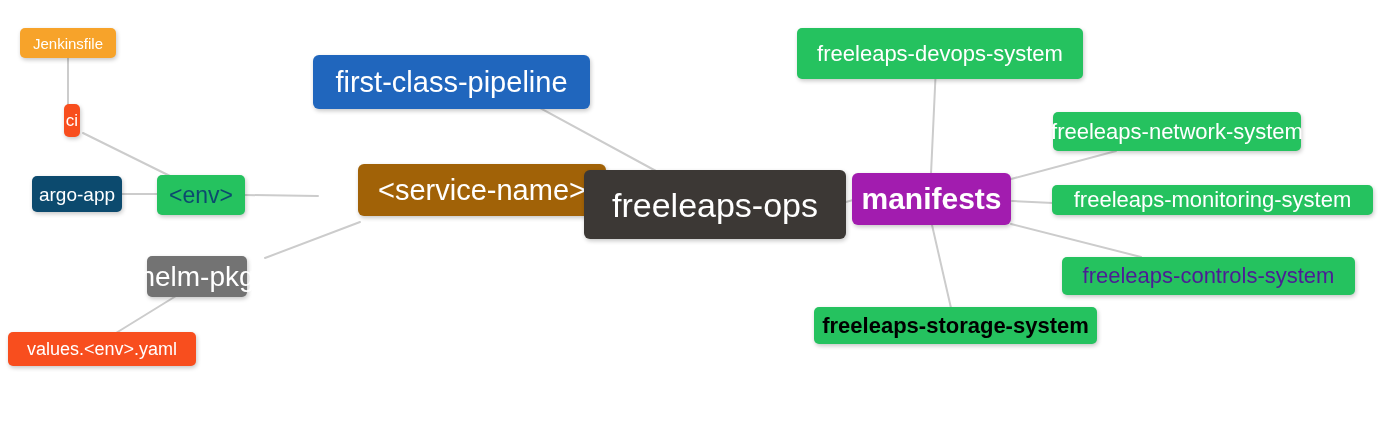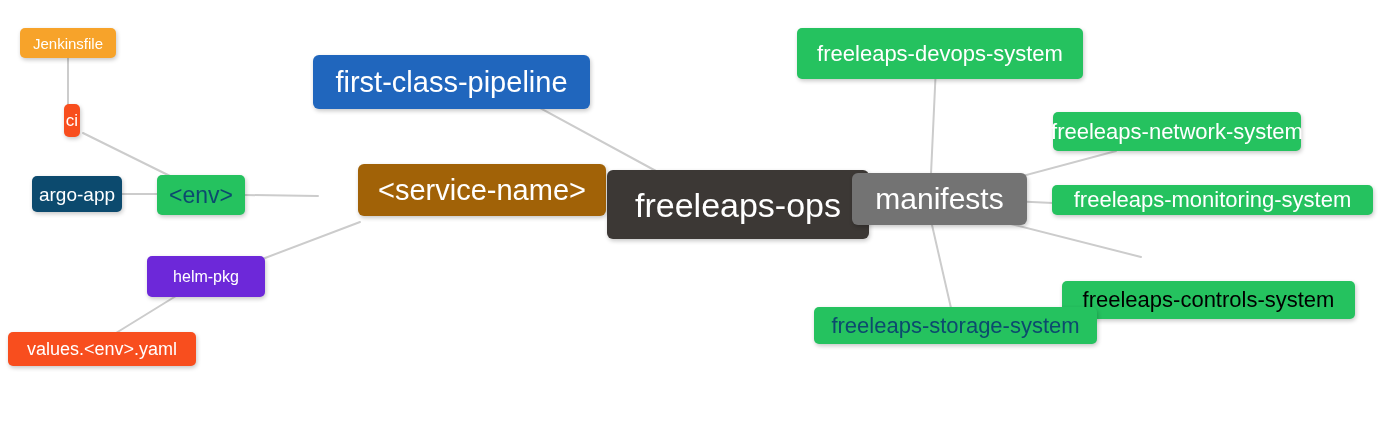--- a/index.html
+++ b/index.html
@@ -29,21 +29,21 @@
     align-items: center;
     justify-content: center;
     color: #ffffff;
     border-radius: 5px;
     white-space: nowrap;
     box-shadow: 1px 2px 4px rgba(0,0,0,0.22);
     cursor: pointer;
     user-select: none;
     line-height: 1;
   }
-  .d0 { font-size: 34px; border-radius: 6px; margin-left: 23px; }
+  .d0 { font-size: 34px; border-radius: 6px; }
   .d1 { font-size: 29px; border-radius: 6px; }
   .d2 { font-size: 22px; }
   .d3 { font-size: 18px; }
   .d4 { font-size: 15px; }
 </style>
 </head>
 <body>
 
 <div class="canvas">
   <svg id="edge-layer" viewBox="0 0 1390 421" xmlns="http://www.w3.org/2000/svg">
@@ -60,25 +60,25 @@
       <line x1="1011" y1="179" x2="1116" y2="151" stroke="#cccccc" stroke-width="2" stroke-linecap="round"></line>
       <line x1="1012" y1="201" x2="1053" y2="203" stroke="#cccccc" stroke-width="2" stroke-linecap="round"></line>
       <line x1="1011" y1="224" x2="1141" y2="257" stroke="#cccccc" stroke-width="2" stroke-linecap="round"></line>
       <line x1="932" y1="225" x2="951" y2="308" stroke="#cccccc" stroke-width="2" stroke-linecap="round"></line>
     </svg>
   <div id="node-layer">
       <div class="node d4" style="left: 20px; top: 28px; width: 96px; height: 30px; font-size: 15px; background: rgb(247, 163, 42); color: rgb(255, 255, 255);">Jenkinsfile</div>
       <div class="node d3" style="left: 64px; top: 104px; width: 16px; height: 33px; font-size: 17px; background: rgb(248, 78, 30); color: rgb(255, 255, 255);">ci</div>
       <div class="node d3" style="left: 32px; top: 176px; width: 90px; height: 36px; font-size: 19px; background: #0c4a6e; color: rgb(255, 255, 255);">argo-app</div>
       <div class="node d2" style="left: 157px; top: 175px; width: 88px; height: 40px; font-size: 23px; background: rgb(37, 194, 95); color: #0c4a6e;">&lt;env&gt;</div>
-      <div class="node d2" style="left: 147px; top: 256px; width: 118px; height: 41px; font-size: 16px; background: #6d28d9; color: rgb(255, 255, 255);">helm-pkg</div>
+      <div class="node d2" style="left: 147px; top: 256px; width: 100px; height: 41px; font-size: 28px; background: #737373; color: rgb(255, 255, 255);">helm-pkg</div>
       <div class="node d3" style="left: 8px; top: 332px; width: 188px; height: 34px; font-size: 18px; background: rgb(248, 78, 30); color: rgb(255, 255, 255);">values.&lt;env&gt;.yaml</div>
       <div class="node d1" style="left: 313px; top: 36px; width: 277px; height: 54px; font-size: 29px; background: rgb(32, 102, 189); color: rgb(255, 255, 255); margin-top: 19px;">first-class-pipeline</div>
       <div class="node d1" style="left: 317px; top: 164px; width: 248px; height: 52px; font-size: 29px; background: #a16207; color: rgb(255, 255, 255); margin-left: 41px;">&lt;service-name&gt;</div>
       <div class="node d0" style="left: 584px; top: 170px; width: 262px; height: 69px; font-size: 34px; background: rgb(60, 56, 53); color: rgb(255, 255, 255);">freeleaps-ops</div>
-      <div class="node d1" style="left: 852px; top: 173px; width: 175px; height: 52px; font-size: 30px; background: #737373; color: rgb(255, 255, 255);">manifests</div>
+      <div class="node d1" style="left: 852px; top: 173px; width: 159px; height: 52px; font-size: 30px; background: #a21caf; color: rgb(255, 255, 255); font-weight: bold;">manifests</div>
       <div class="node d2" style="left: 797px; top: 28px; width: 286px; height: 51px; font-size: 22px; background: rgb(37, 194, 95); color: rgb(255, 255, 255);">freeleaps-devops-system</div>
       <div class="node d2" style="left: 1053px; top: 112px; width: 248px; height: 39px; font-size: 22px; background: rgb(37, 194, 95); color: rgb(255, 255, 255);">freeleaps-network-system</div>
       <div class="node d2" style="left: 1052px; top: 185px; width: 321px; height: 30px; font-size: 22px; background: rgb(37, 194, 95); color: rgb(255, 255, 255);">freeleaps-monitoring-system</div>
-      <div class="node d2" style="left: 1062px; top: 257px; width: 293px; height: 38px; font-size: 22px; background: rgb(37, 194, 95); color: #000000; margin-top: 24px;">freeleaps-controls-system</div>
-      <div class="node d2" style="left: 814px; top: 307px; width: 283px; height: 37px; font-size: 22px; background: rgb(37, 194, 95); color: #0c4a6e;">freeleaps-storage-system</div>
+      <div class="node d2" style="left: 1062px; top: 257px; width: 293px; height: 38px; font-size: 22px; background: rgb(37, 194, 95); color: #4c1d95;">freeleaps-controls-system</div>
+      <div class="node d2" style="left: 814px; top: 307px; width: 283px; height: 37px; font-size: 22px; background: rgb(37, 194, 95); color: #000000; font-weight: bold;">freeleaps-storage-system</div>
     </div>
 </div>
 
 </body></html>

